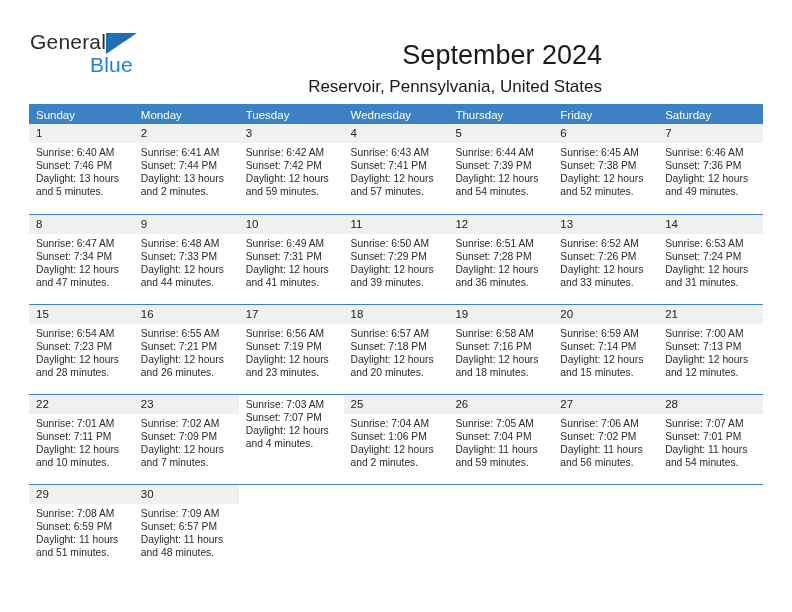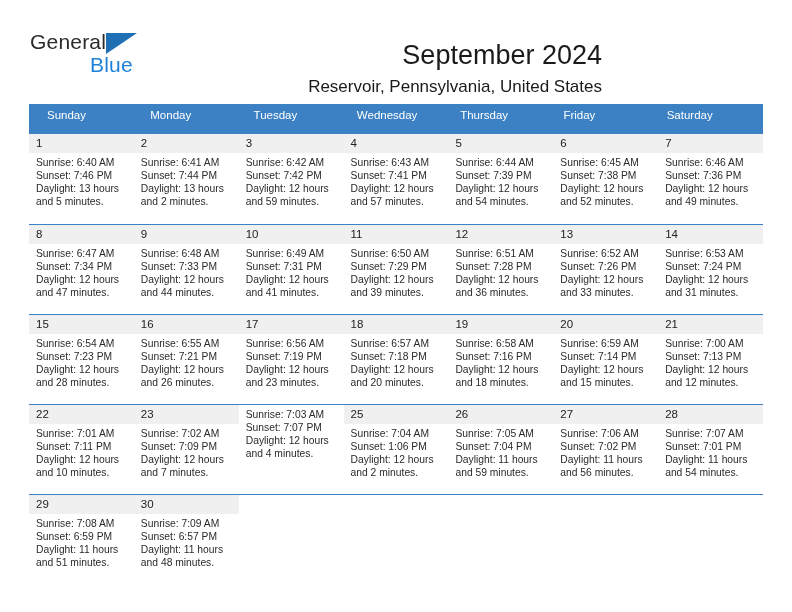--- a/index.html
+++ b/index.html
@@ -88,22 +88,21 @@
   
   .calendar {
     position: absolute;
     left: 29px;
     top: 104px;
     width: 734px;
   }
   .dow-row {
     display: flex;
     background: #3c81c4;
-    height: 30px;
-    padding-left: 11px;
+    height: 20px;
   }
   .dow-cell {
     flex: 1 1 0;
     color: #ffffff;
     font-size: 11.5px;
     line-height: 22px;
     padding-left: 7px;
     box-sizing: border-box;
     overflow: hidden;
     white-space: nowrap;

